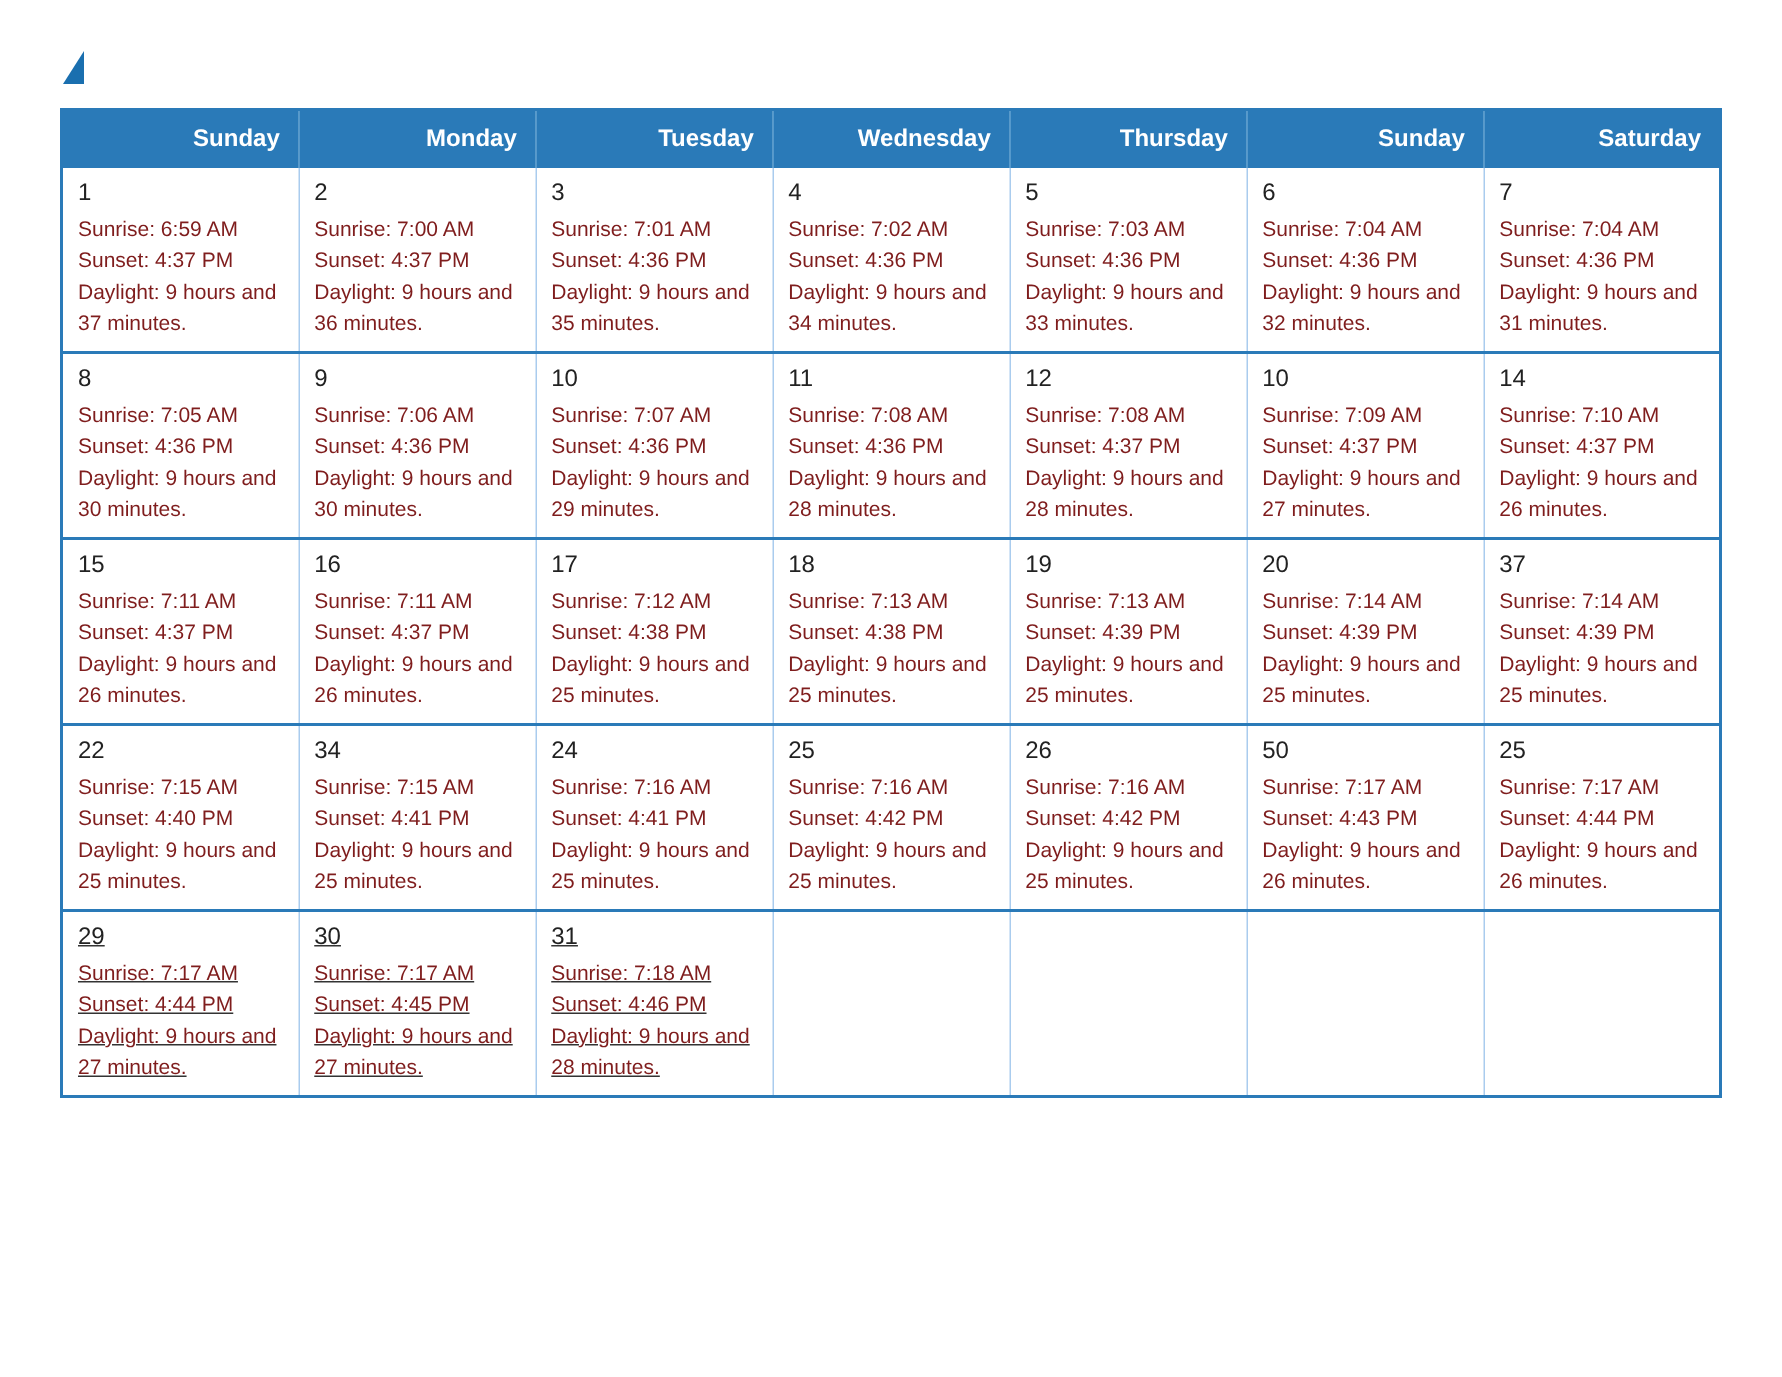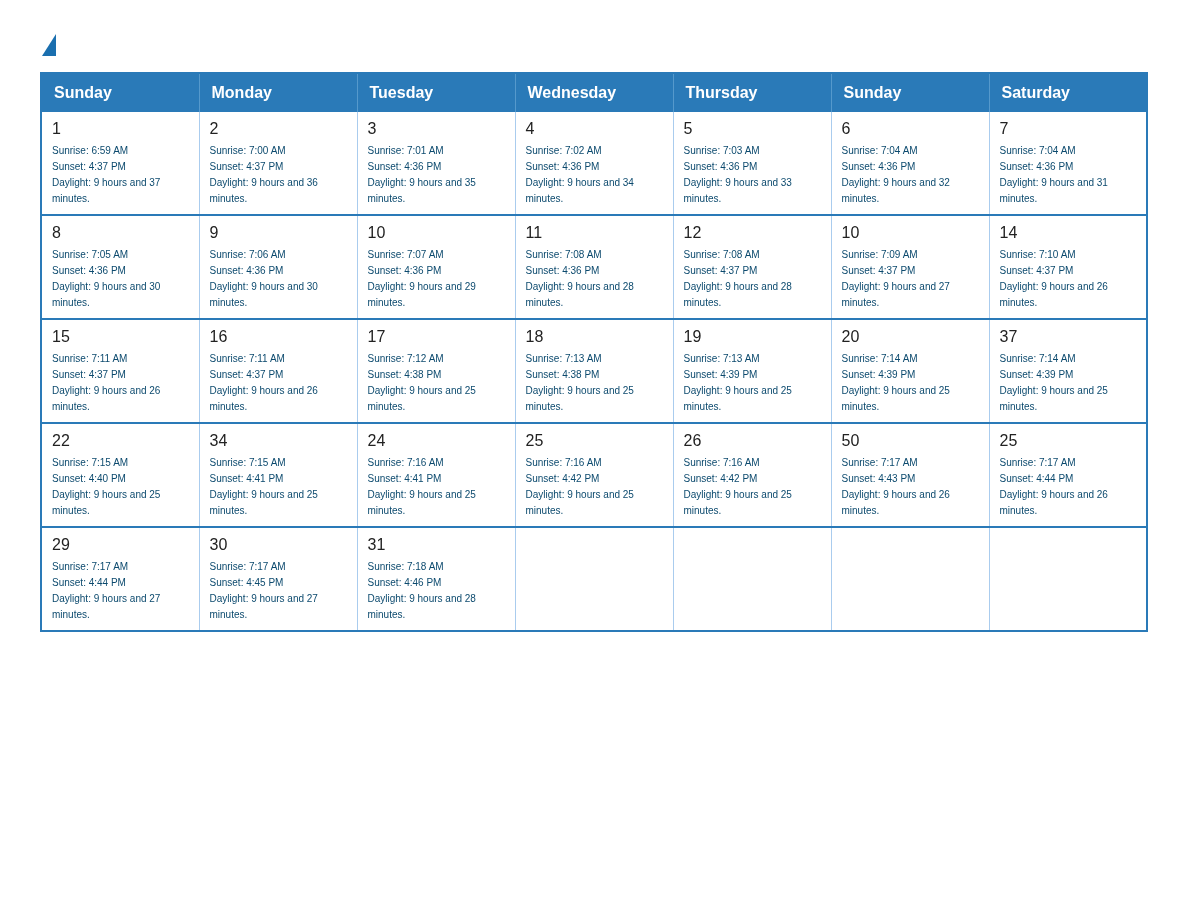--- a/index.html
+++ b/index.html
@@ -66,52 +66,53 @@
       width: 100%;
       border-collapse: collapse;
       border: 2px solid #2a7ab8;
     }
     .calendar th {
       background-color: #2a7ab8;
       color: #ffffff;
       font-size: 16px;
       font-weight: bold;
       padding: 10px 12px;
-      text-align: left;
+      text-align: right;
       border-right: 1px solid #5599cc;
     }
     .calendar th:last-child {
       border-right: none;
     }
     .calendar td {
       vertical-align: top;
       padding: 8px 10px;
       border-right: 1px solid #aaccee;
       border-bottom: 2px solid #2a7ab8;
       font-size: 13px;
       color: #333333;
       width: calc(100% / 7);
       min-height: 110px;
     }
     .calendar td:last-child {
       border-right: none;
     }
     .calendar tr:last-child td {
       border-bottom: none;
+      text-decoration: underline;
     }
     .day-number {
       font-size: 16px;
       font-weight: normal;
       color: #222222;
       display: block;
       margin-bottom: 4px;
     }
     .day-info {
-      font-size: 10px;
-      color: #0c4a6e;
+      font-size: 14px;
+      color: #7f1d1d;
       line-height: 1.5;
     }
     .empty-cell {
       background: #ffffff;
     }
   </style>
 </head>
 <body>
 
 <div class="header-row">

